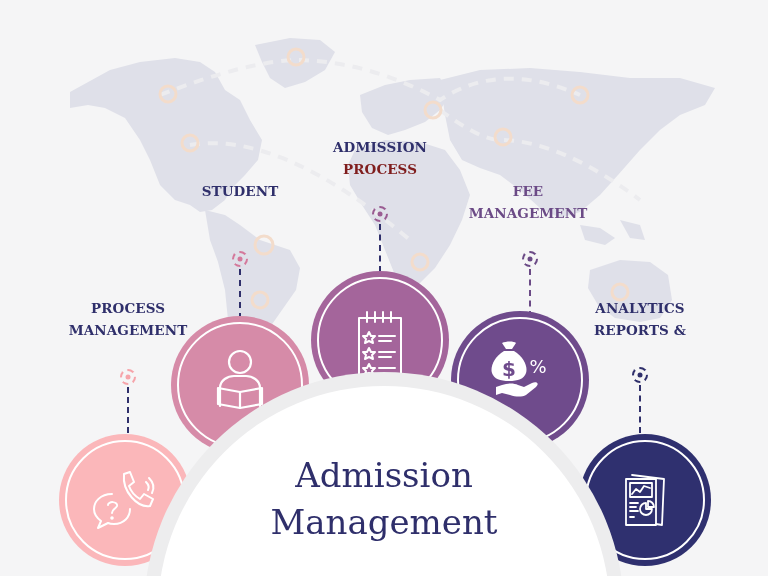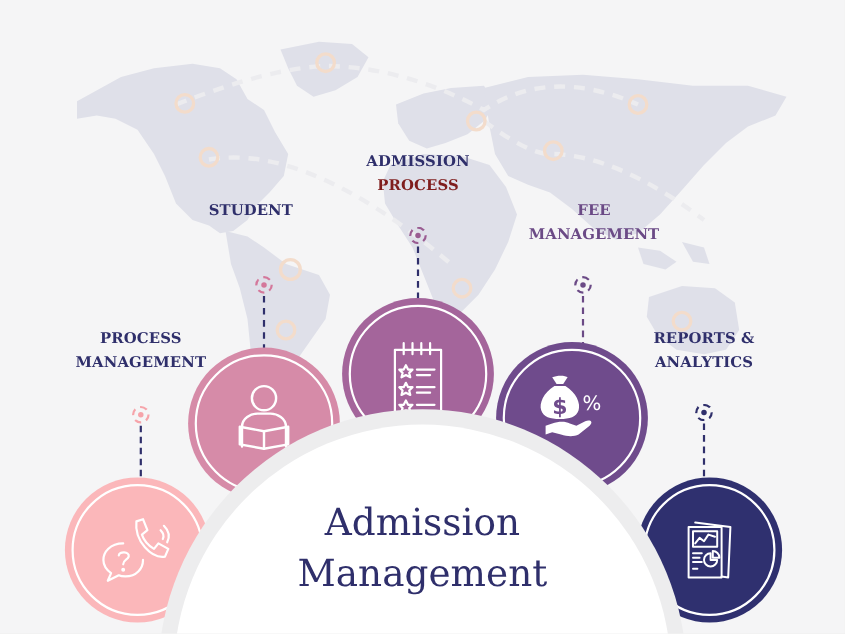--- a/index.html
+++ b/index.html
@@ -55,34 +55,34 @@
     <circle cx="260" cy="300" r="8"></circle>
     <circle cx="420" cy="262" r="8"></circle>
     <circle cx="620" cy="292" r="8"></circle>
   </g>
 </svg>
 
 <div class="label" style="left:128px; top:297px;">
   <div style="color:#2f2f6b">PROCESS</div>
   <div style="color:#2f2f6b">MANAGEMENT</div>
 </div>
-<div class="label" style="left:228px; top:180px;">
+<div class="label" style="left:240px; top:180px;">
   <div style="color:#2f2f6b">STUDENT</div>
 </div>
 <div class="label" style="left:380px; top:136px;">
   <div style="color:#2f2f6b">ADMISSION</div>
   <div style="color:#7f1d1d">PROCESS</div>
 </div>
-<div class="label" style="left:540px; top:180px;">
+<div class="label" style="left:528px; top:180px;">
   <div style="color:#6b4a86">FEE</div>
   <div style="color:#6b4a86">MANAGEMENT</div>
 </div>
 <div class="label" style="left:640px; top:297px;">
+  <div style="color:#2f2f6b">ANALYTICS</div>
   <div style="color:#2f2f6b">REPORTS &amp;</div>
-  <div style="color:#2f2f6b">ANALYTICS</div>
 </div>
 
 <div class="pin" style="left:128px; top:377px; color:#f6a4aa; border-color:#f6a4aa;"></div>
 <div class="stem" style="left:128px; top:387px; height:46px; border-color:#2f2f6b;"></div>
 
 <div class="pin" style="left:240px; top:259px; color:#d4789b; border-color:#d4789b;"></div>
 <div class="stem" style="left:240px; top:269px; height:50px; border-color:#2f2f6b;"></div>
 
 <div class="pin" style="left:380px; top:214px; color:#9a5c92; border-color:#9a5c92;"></div>
 <div class="stem" style="left:380px; top:224px; height:48px; border-color:#2f2f6b;"></div>

